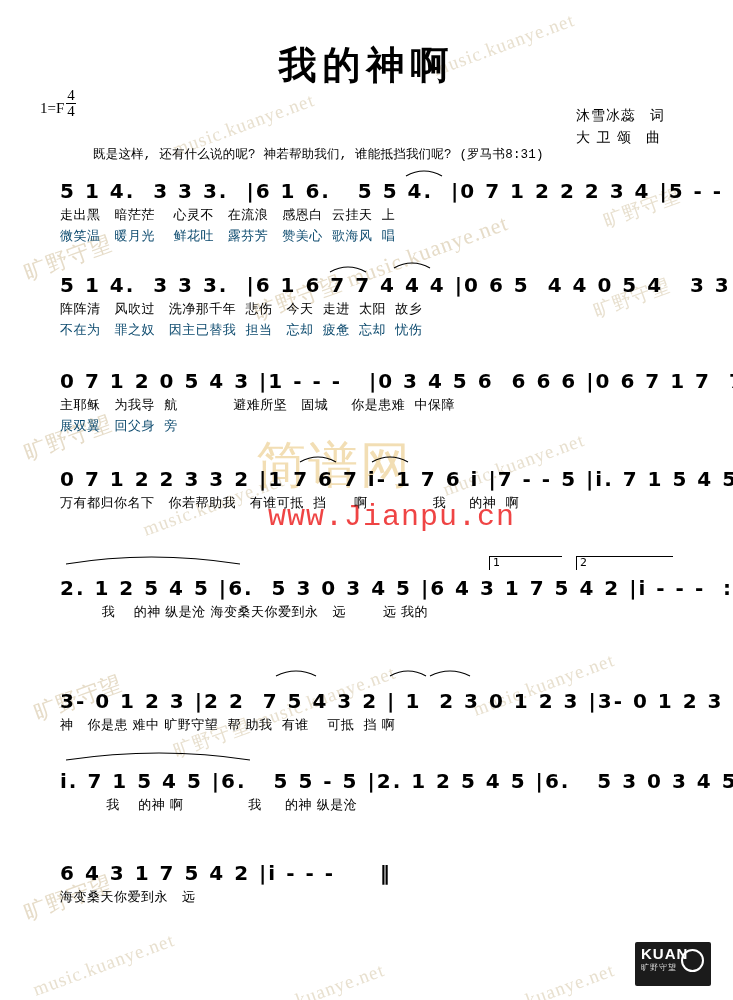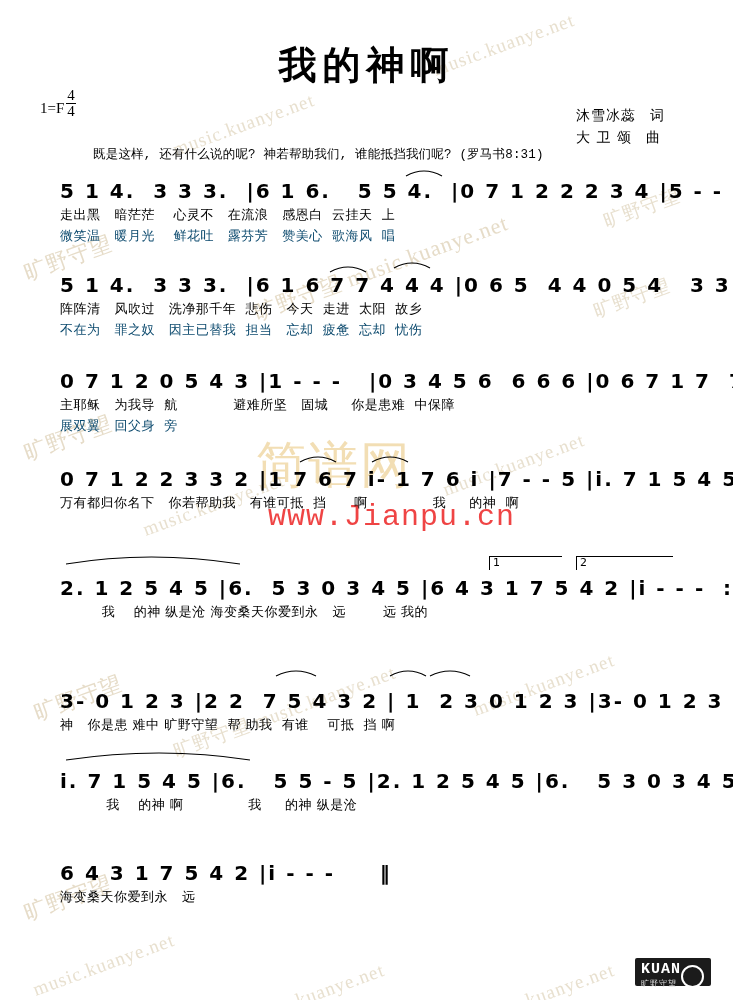--- a/index.html
+++ b/index.html
@@ -129,25 +129,25 @@
   }
   .ending-bracket span{
     position:absolute;left:3px;top:-1px;
     font-size:11px;font-family:"DejaVu Sans", sans-serif;
   }
 
   
   .logo{
     position:absolute;
     right:22px;bottom:14px;
-    width:76px;height:28px;
+    width:76px;height:44px;
     background:#1b1b1b;
     color:#fff;
     border-radius:2px;
-    font-family:Liberation Mono, monospace;
+    font-family:Liberation Sans, sans-serif;
   }
   .logo .k{
     position:absolute;left:6px;top:3px;font-size:15px;font-weight:bold;letter-spacing:1px;
   }
   .logo .sub{
     position:absolute;left:6px;top:20px;font-size:8px;letter-spacing:1px;color:#ddd;
   }
   .logo .circ{
     position:absolute;right:7px;top:7px;width:19px;height:19px;border-radius:50%;
     border:2px solid #fff;

